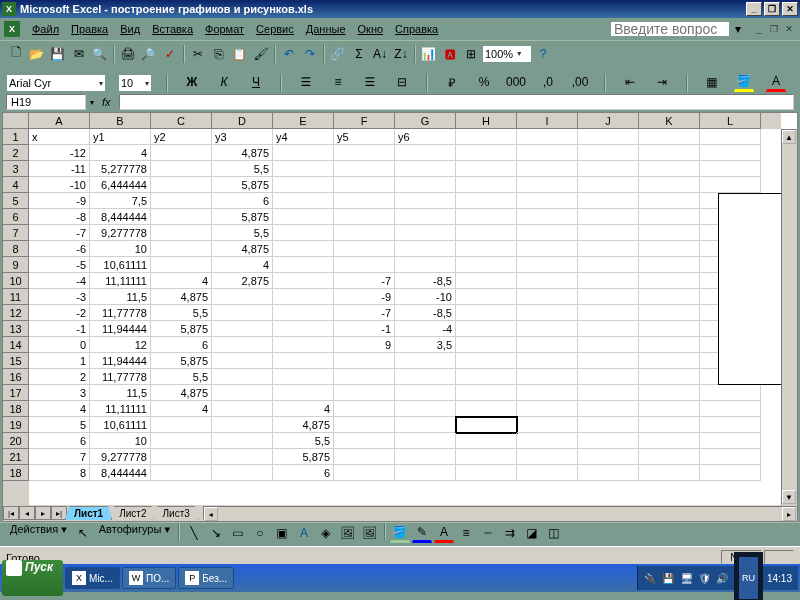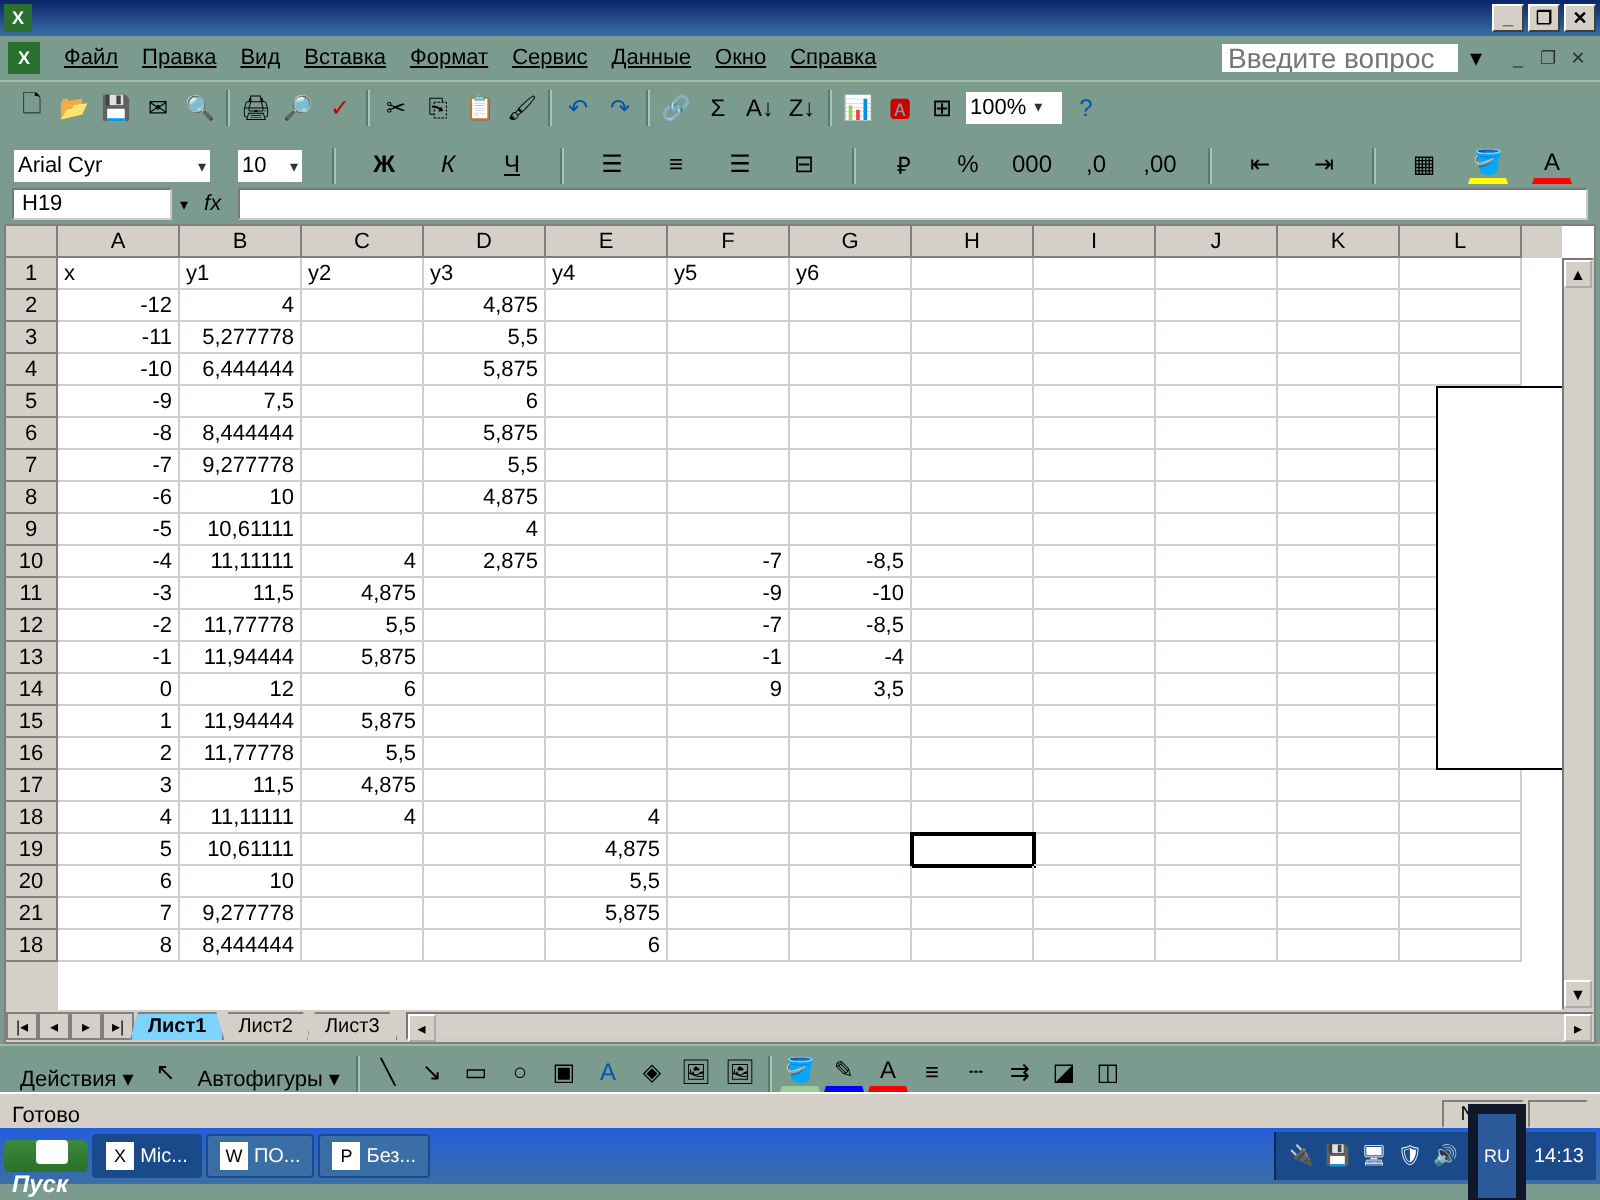--- a/index.html
+++ b/index.html
@@ -41,39 +41,40 @@
 .chart-obj { position: absolute; top: 80px; right: -1px; width: 80px; height: 192px; background: #fff; border: 1px solid #000; }
 .tabs-bar { position: absolute; bottom: 0; left: 0; right: 0; height: 16px; background: #d4d0c8; display: flex; align-items: center; }
 .tab-nav { display: flex; }
 .tab-nav-btn { width: 16px; height: 14px; border: 1px solid #808080; background: #d4d0c8; display: flex; align-items: center; justify-content: center; font-size: 8px; cursor: pointer; }
 .sheet-tab { background: #7dd3fc; border: 1px solid #808080; border-bottom: none; padding: 0 8px; font-size: 10px; height: 14px; display: flex; align-items: center; cursor: pointer; clip-path: polygon(4px 0, calc(100% - 4px) 0, 100% 100%, 0 100%); margin-left: -2px; }
 .sheet-tab.inactive { background: #d4d0c8; }
 .sheet-tab.active { font-weight: bold; z-index: 2; }
 .hscroll { flex: 1; height: 14px; background: #d4d0c8; border: 1px inset #ccc; margin-left: 4px; }
 .vscroll { position: absolute; top: 16px; right: 0; bottom: 16px; width: 16px; background: #d4d0c8; border: 1px inset #ccc; }
 .scroll-arrow { width:14px; height:14px; background:#d4d0c8; border:1px outset #fff; display:flex; align-items:center; justify-content:center; font-size:8px; }
-.drawbar { background: #7a9b8e; height: 24px; display: flex; align-items: flex-end; padding: 0 6px; gap: 2px; border-top: 1px solid #a5baa5; }
+.drawbar { background: #7a9b8e; height: 24px; display: flex; align-items: flex-start; padding: 0 6px; gap: 2px; border-top: 1px solid #a5baa5; }
 .draw-label { font-size: 11px; padding: 0 4px; cursor: pointer; }
 .statusbar { background: #d4d0c8; height: 18px; display: flex; align-items: flex-end; padding: 0 6px; font-size: 11px; border-top: 1px solid #fff; }
 .status-seg { padding: 0 8px; border: 1px inset #d4d0c8; height: 14px; display: flex; align-items: center; margin-left: 2px; font-size: 10px; margin-top: 12px; }
 .taskbar { background: linear-gradient(#245edb, #3a6ea5); height: 28px; display: flex; align-items: center; padding: 0 2px; gap: 2px; }
-.start-btn { background: linear-gradient(#3c8a3c, #2a702a); color: #fff; font-weight: bold; height: 16px; padding: 0 10px 0 4px; border-radius: 3px; display: flex; align-items: flex-end; font-size: 12px; cursor: pointer; gap: 3px; font-style: italic; flex-direction: column; }
+.start-btn { background: linear-gradient(#3c8a3c, #2a702a); color: #fff; font-weight: bold; height: 36px; padding: 0 10px 0 4px; border-radius: 3px; display: flex; align-items: flex-start; font-size: 12px; cursor: pointer; gap: 3px; font-style: italic; }
 .start-flag { width: 16px; height: 16px; background: #fff; border-radius: 2px; display: inline-flex; align-items: center; justify-content: center; font-size: 10px; }
 .task-btn { background: #3a6ea5; border: 1px solid #1a4a8a; color: #fff; height: 22px; padding: 0 6px; font-size: 10px; display: flex; align-items: center; cursor: pointer; border-radius: 2px; gap: 3px; max-width: 80px; overflow: hidden; }
 .task-btn.active { background: #1a4a8a; }
 .task-icon { width: 14px; height: 14px; background: #fff; display: inline-flex; align-items: center; justify-content: center; font-size: 9px; color: #000; }
 .tray { margin-left: auto; background: #1a4a8a; height: 24px; display: flex; align-items: center; padding: 0 6px; gap: 4px; color: #fff; font-size: 10px; border-left: 1px solid #0a2a5a; }
 .tray-icon { width: 14px; height: 14px; display: inline-flex; align-items: center; justify-content: center; font-size: 10px; }
 .lang { background: #2a5a9a; padding: 16px 3px; font-size: 9px; border: 5px solid #0f172a; }
 </style>
 </head>
 <body>
 
 <div class="titlebar">
   <span class="title-icon">X</span>
+  <span>Microsoft Excel - построение графиков и рисунков.xls</span>
   <span class="spacer"></span>
   <div class="winbtns">
     <div class="winbtn">_</div>
     <div class="winbtn">❐</div>
     <div class="winbtn">✕</div>
   </div>
 </div>
 
 <div class="menubar">
   <span class="menu-icon">X</span>

